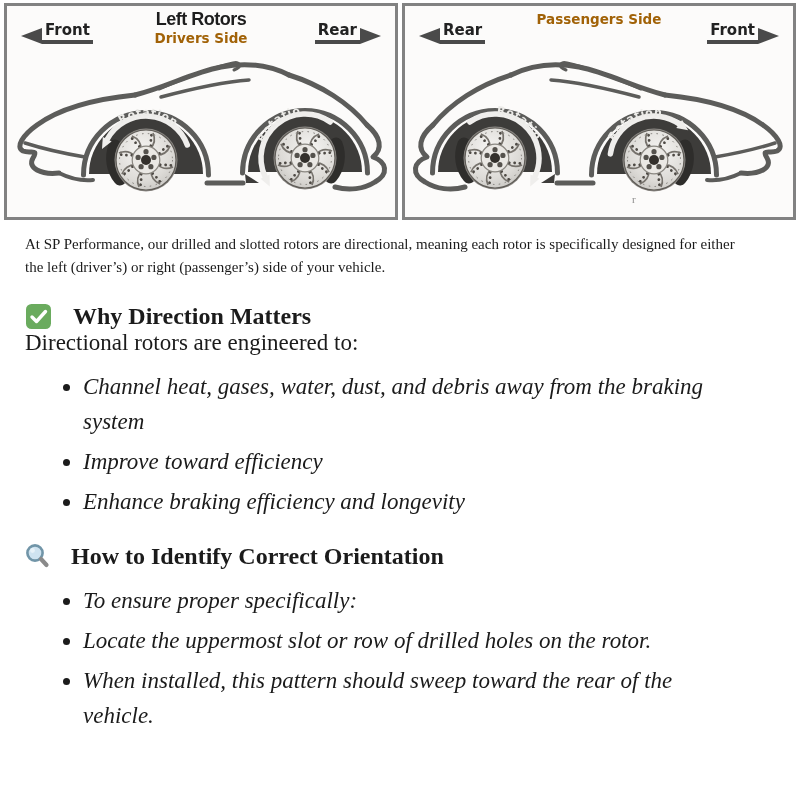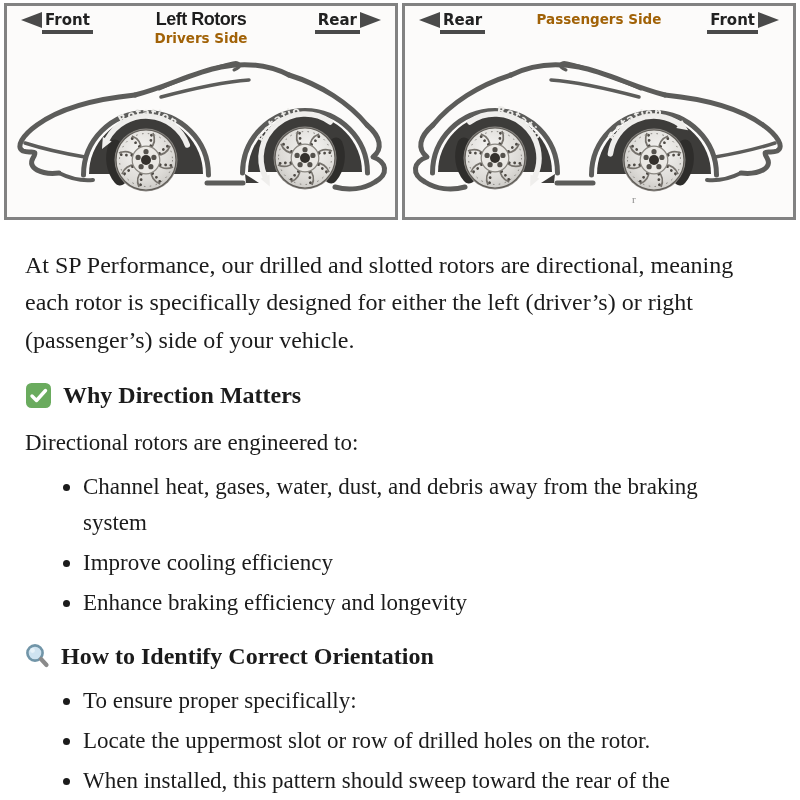--- a/index.html
+++ b/index.html
@@ -6,43 +6,43 @@
   html,body { width:800px; height:800px; background:#ffffff; overflow:hidden; }
   body { font-family:"Liberation Serif", serif; color:#1b1b1b; }
 
   
   .diagram { display:flex; gap:4px; margin:3px 4px 0 4px; }
   .panel { flex:1; height:217px; border:3px solid #828282; background:#fcfbfa; position:relative; overflow:hidden; }
   .panel-header { position:relative; height:47px; }
   .title-wrap { position:absolute; left:0; right:0; top:4px; text-align:center; }
   .panel-title { font-family:Liberation Sans, sans-serif; font-weight:bold; font-size:18px; line-height:1.05; color:#1d1d1d; letter-spacing:-0.5px; }
   .panel-subtitle { font-family:"DejaVu Sans", sans-serif; font-weight:bold; font-size:13.5px; color:#a16207; margin-top:1px; }
-  .dir { position:absolute; top:6px; display:inline-flex; align-items:flex-start; }
+  .dir { position:absolute; top:16px; display:inline-flex; align-items:center; }
   .dir-left  { left:14px; }
   .dir-right { right:14px; }
   .dir-text { font-family:"DejaVu Sans", sans-serif; font-weight:bold; font-size:15px; color:#222; border-bottom:4px solid #4a4a4a; padding:0 3px 1px 3px; line-height:1.1; }
   .tri { width:0; height:0; border-top:8px solid transparent; border-bottom:8px solid transparent; margin-bottom:-7px; }
   .tri-left  { border-right:21px solid #4a4a4a; }
   .tri-right { border-left:21px solid #4a4a4a; }
   .car-svg { display:block; width:100%; height:162px; }
   .stray { font-family:"Liberation Serif", serif; font-size:11px; fill:#8b8b8b; }
 
   .rotArc { stroke:#efeeec; stroke-width:5.5; fill:none; stroke-linecap:round; }
   .rotHead { fill:#efeeec; }
   .rotText { font-family:"DejaVu Sans", sans-serif; font-weight:bold; font-size:11px; fill:#ecebe8; letter-spacing:0.6px; }
 
   
   .content { padding:0 30px 0 25px; }
-  .intro { margin-top:27px; font-size:24px; line-height:1.56; max-width:714px; }
-  .section-heading { display:flex; align-items:center; gap:11px; margin-top:23px; font-size:24px; }
+  .intro { margin-top:13px; font-size:15px; line-height:1.56; max-width:714px; }
+  .section-heading { display:flex; align-items:center; gap:21px; margin-top:23px; font-size:24px; }
   .section-heading .h-text { font-weight:bold; }
   .section-heading.normal .h-text { font-weight:bold; }
-  .lead { margin-top:21px; font-size:23px; }
+  .lead { font-size:23px; }
   ul.bullets { margin-top:13px; margin-left:24px; padding-left:34px; max-width:696px; font-size:23px; line-height:1.53; }
-  ul.bullets li { margin-bottom:5px; }
+  ul.bullets li { margin-bottom:5px;font-style:italic; }
   .emoji-svg { display:block; }
 </style>
 </head>
 <body>
 
 <svg width="0" height="0" style="position:absolute" aria-hidden="true">
   <defs>
     <radialGradient id="rotorGrad" cx="42%" cy="36%" r="75%">
       <stop offset="0%" stop-color="#f6f5f3"></stop>
       <stop offset="65%" stop-color="#dddbd7"></stop>
@@ -202,21 +202,21 @@
       <rect x="1" y="1" width="25" height="25" rx="5.5" fill="#6aab5e"></rect>
       <path d="M 7 14 L 11.5 18.5 L 20.5 8.5" stroke="#ffffff" stroke-width="3.4" fill="none" stroke-linecap="round" stroke-linejoin="round"></path>
     </svg>
     <span class="h-text">Why Direction Matters</span>
   </div>
 
   <p class="lead">Directional rotors are engineered to:</p>
 
   <ul class="bullets">
     <li>Channel heat, gases, water, dust, and debris away from the braking system</li>
-    <li>Improve cooling efficiency</li>
+    <li>Improve toward efficiency</li>
     <li>Enhance braking efficiency and longevity</li>
   </ul>
 
   <div class="section-heading normal">
     <svg class="emoji-svg" width="25" height="27" viewBox="0 0 25 27">
       <circle cx="10" cy="10" r="7.6" fill="#cfe3f0" stroke="#7195a8" stroke-width="2.6"></circle>
       <circle cx="7.5" cy="7.5" r="2.4" fill="#e8f2f8" stroke="none"></circle>
       <line x1="16" y1="16" x2="21.5" y2="22" stroke="#8a8a8a" stroke-width="4.2" stroke-linecap="round"></line>
     </svg>
     <span class="h-text">How to Identify Correct Orientation</span>

